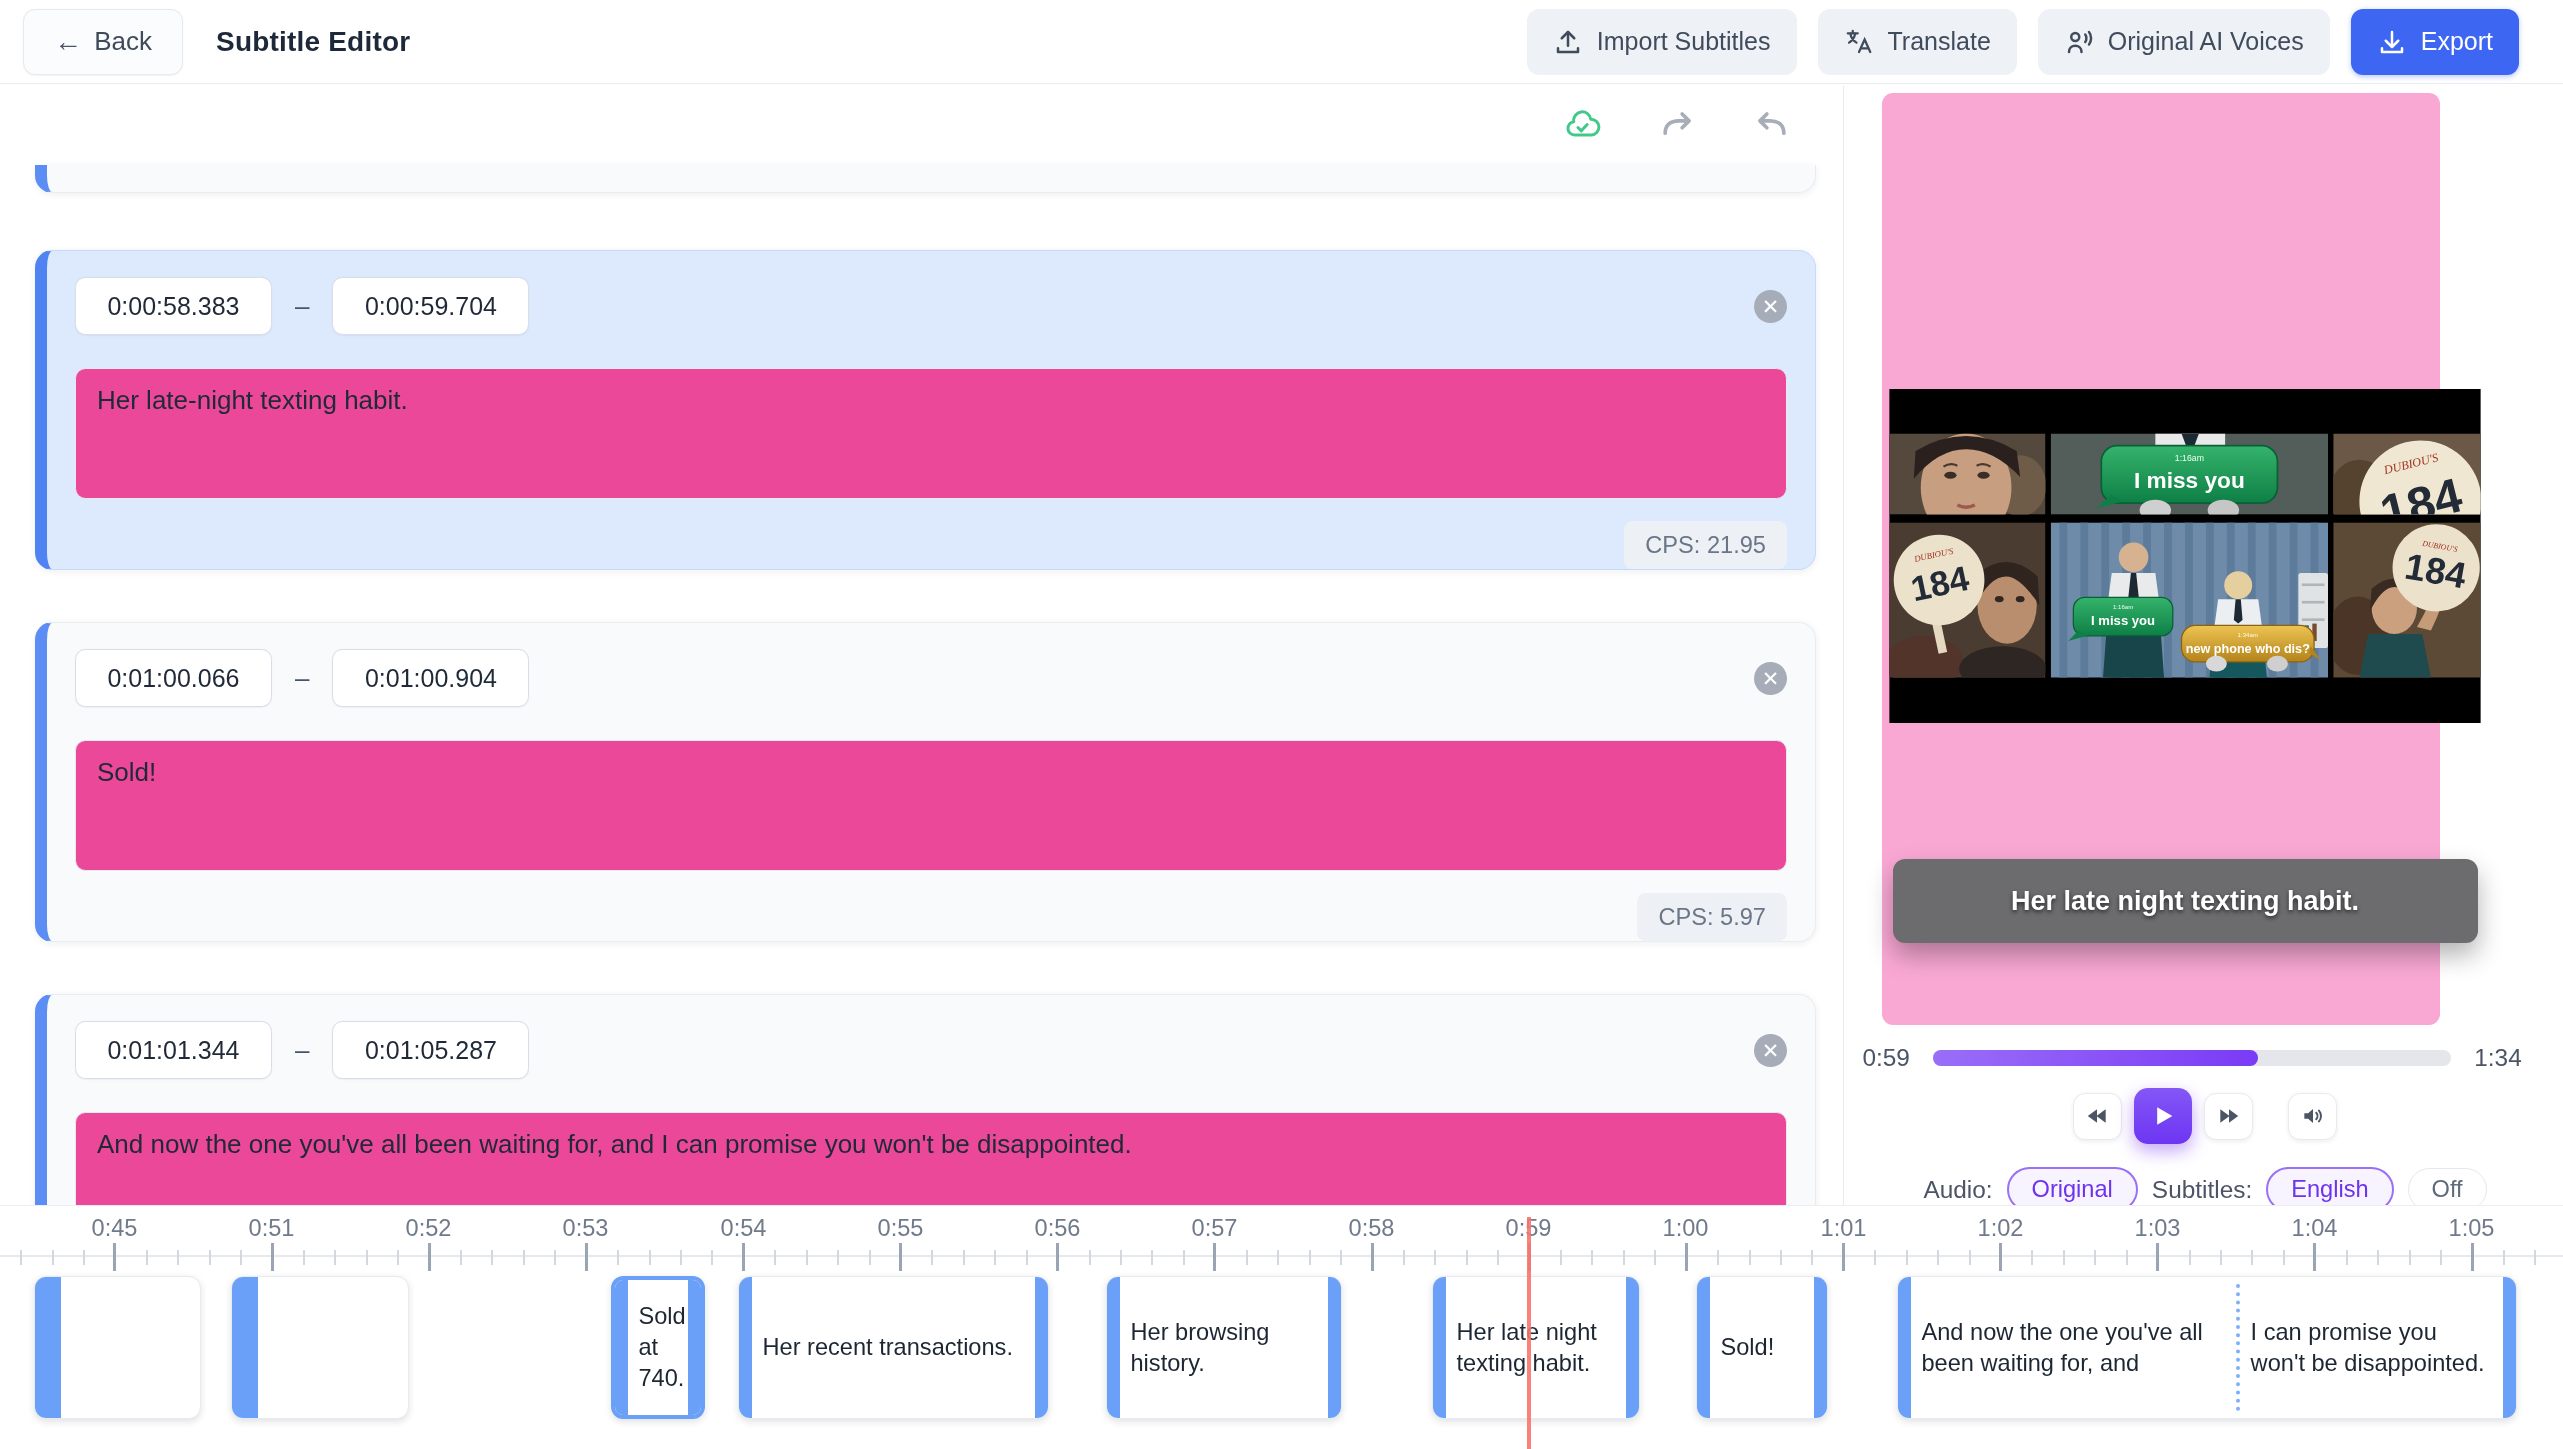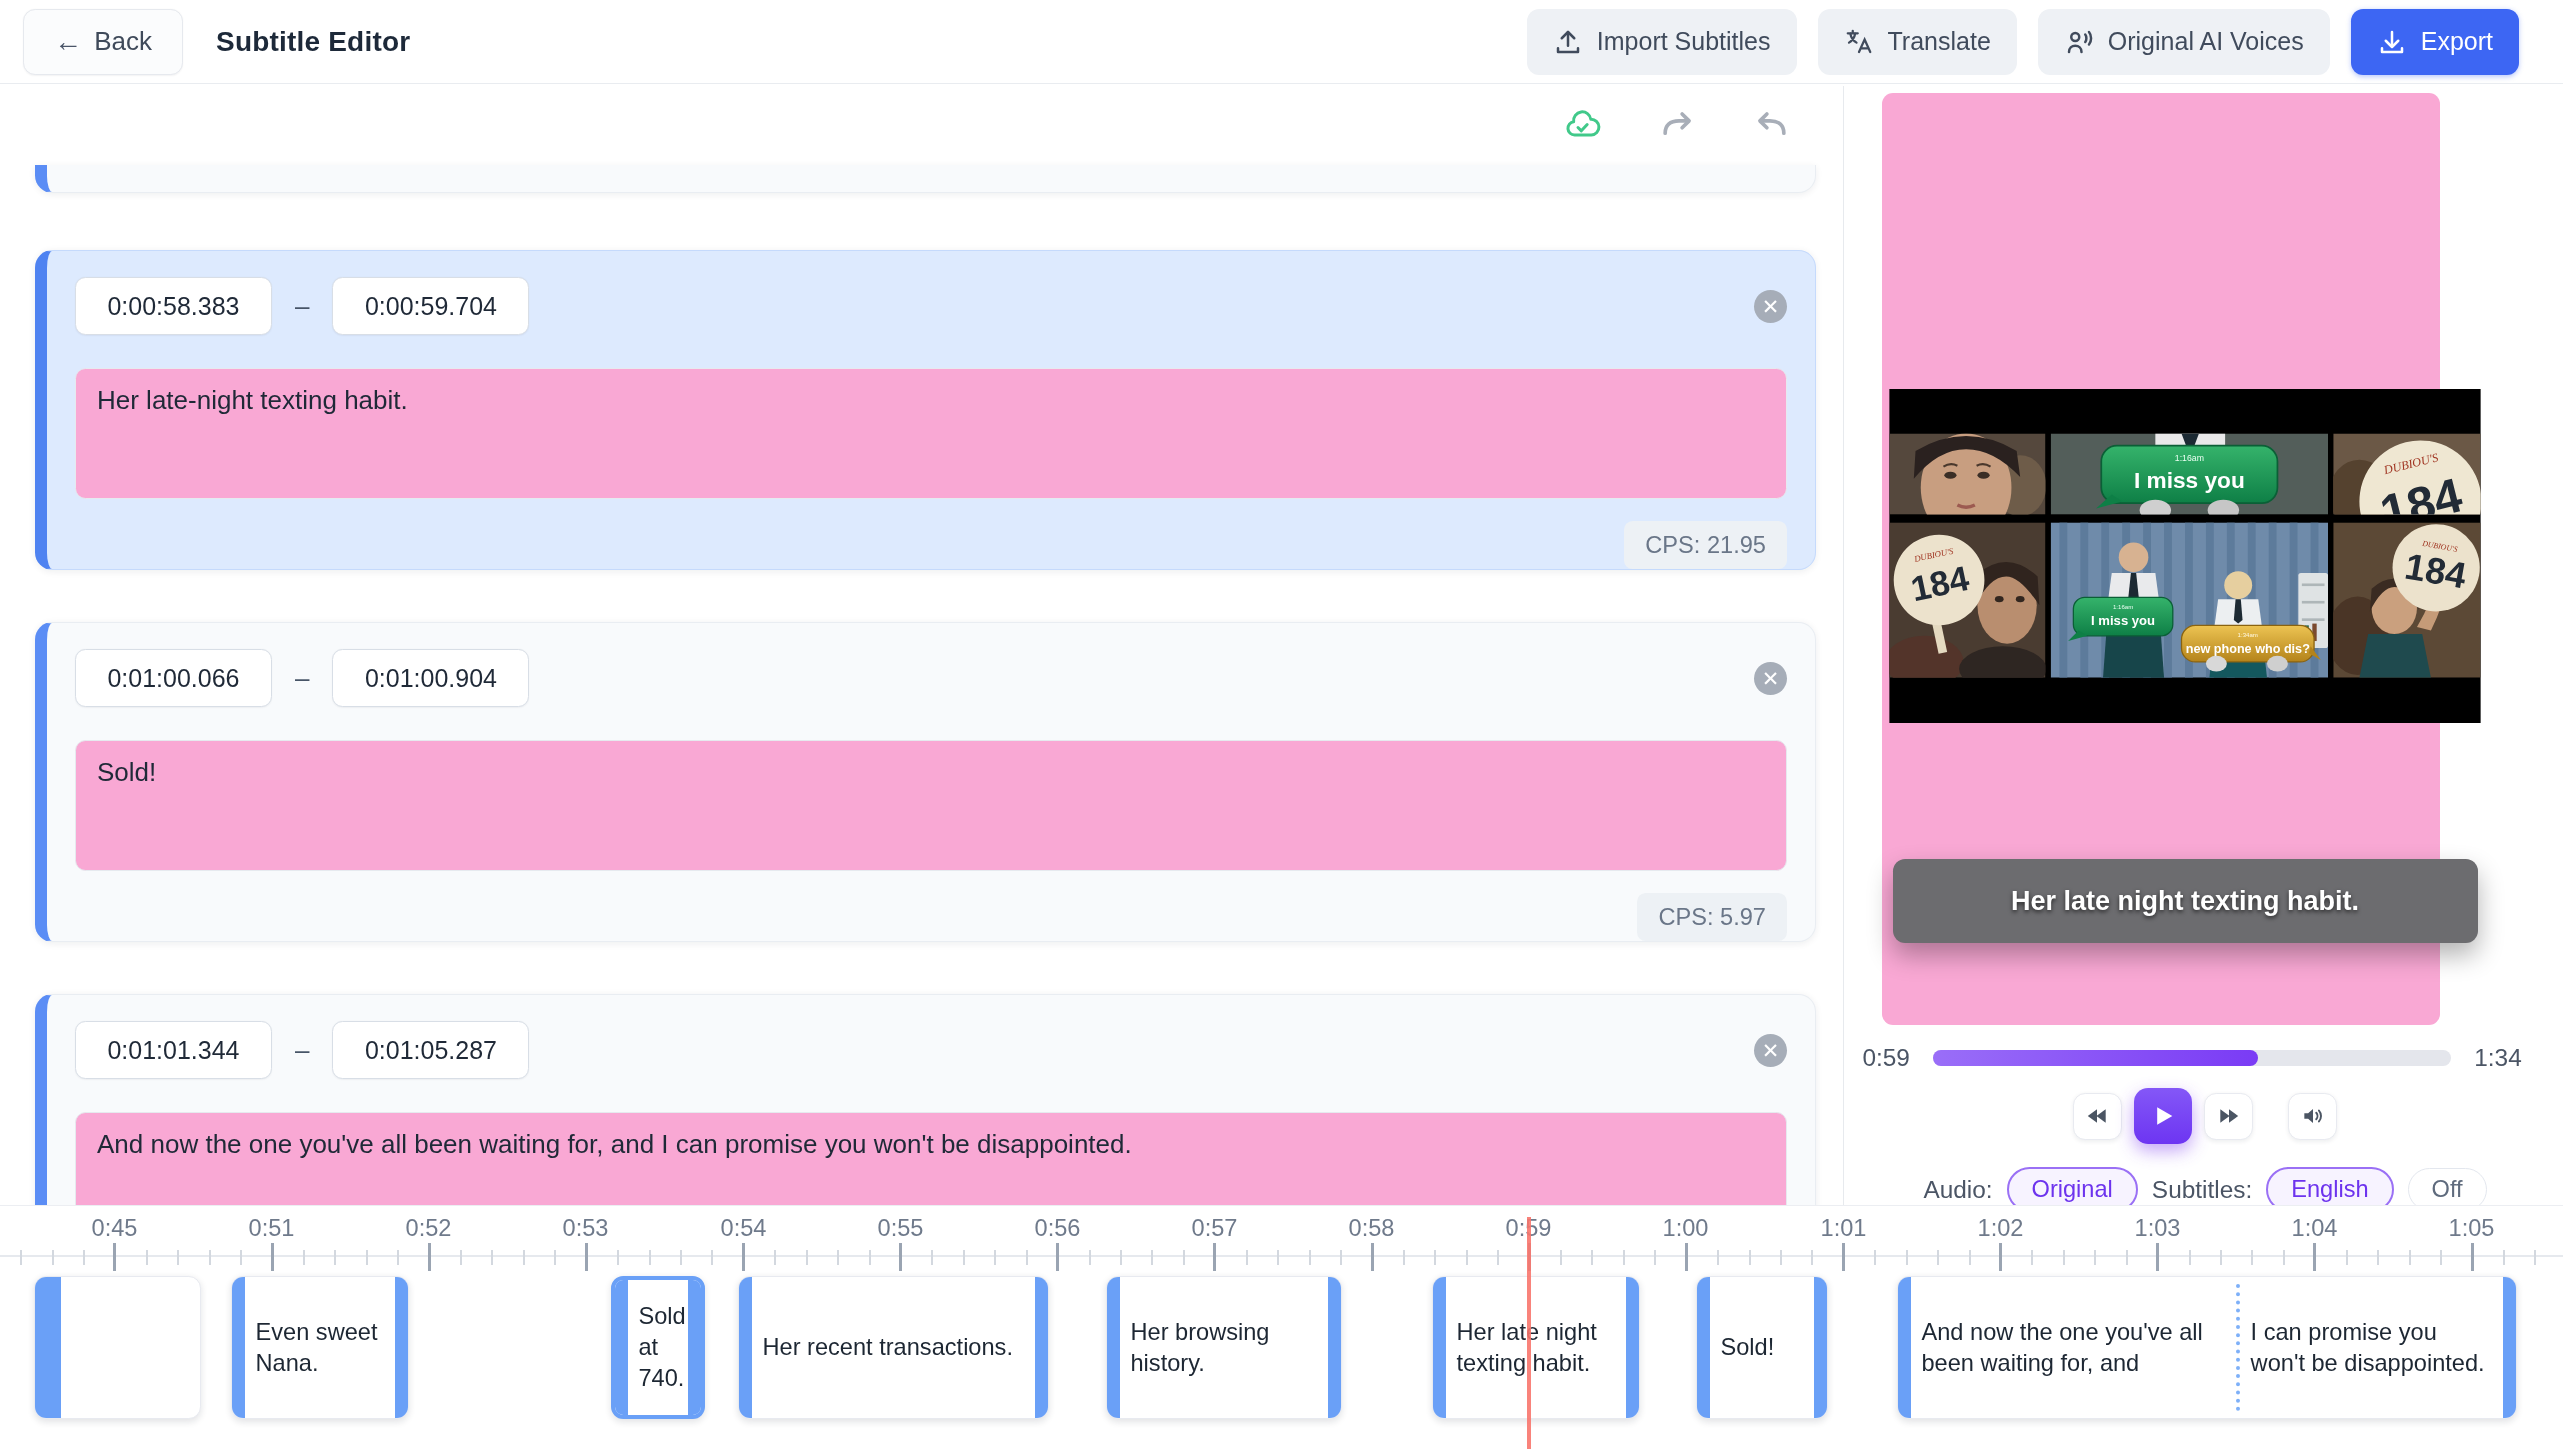--- a/index.html
+++ b/index.html
@@ -37,21 +37,21 @@
   .card-2 { top:536px; }
   .card-3 { top:908px; height:349px; }
   .time-row { display:flex; align-items:center; }
   .time-input { width:197px; height:58px; background:#fff; border:1.7px solid #d8dee6; border-radius:10.5px;
     display:flex; align-items:center; justify-content:center; font-size:25px; color:#1f2937;
     box-shadow:0 0.9px 1.7px rgba(16,24,40,.05); cursor:text; }
   .time-dash { margin:0 23px; font-size:26px; color:#475467; }
   .close-btn { margin-left:auto; width:33px; height:33px; border-radius:50%; background:#a6adb8;
     color:#fff; display:flex; align-items:center; justify-content:center; font-size:21px;
     font-weight:bold; cursor:pointer; line-height:1; }
-  .sub-textarea { margin-top:33px; width:100%; height:131px; background:#f9a8d4;
+  .sub-textarea { margin-top:33px; width:100%; height:131px; background:#ec4899;
     border:1.7px solid #e6eaef; border-radius:10.5px; padding:15.7px 21px; font-size:26px; color:#1f2937;
     font-family:"Liberation Sans","DejaVu Sans",sans-serif; resize:none; outline:none; }
   .cps-row { margin-top:19px; display:flex; justify-content:flex-end; }
   .cps-badge { background:#edf1f5; border-radius:8.7px; padding:10.5px 21px; font-size:23.6px; color:#6a7688; }
   .cps-badge:empty { display:none; }
 
   
   .player-panel { position:absolute; top:86px; left:1846px; width:718px; height:1119px; background:#fff; }
   .video-box { position:absolute; top:7px; left:36px; width:558px; height:932px;
     background:#f9a8d4; border-radius:11px; }
@@ -489,21 +489,20 @@
         <div class="tick-minor" style="left: 2503px;"></div>
         <div class="tick-minor" style="left: 2534px;"></div>
       </div>
     <div id="blocks">
         <div class="tl-block" style="left: 34px; width: 167px;">
           <div class="tl-handle"></div>
           <div class="tl-handle"></div>
         </div>
         <div class="tl-block" style="left: 231px; width: 178px;">
           <div class="tl-handle"></div>
-          <div class="tl-text" style="flex: 1 1 0px;">Even sweet Nana.</div>
           <div class="tl-handle"></div>
         </div>
         <div class="tl-block selected" style="left: 611px; width: 94px;">
           <div class="tl-handle"></div>
           <div class="tl-text" style="flex: 1 1 0px;">Sold at 740.</div>
           <div class="tl-handle"></div>
         </div>
         <div class="tl-block" style="left: 738px; width: 311px;">
           <div class="tl-handle"></div>
           <div class="tl-text" style="flex: 1 1 0px;">Her recent transactions.</div>

